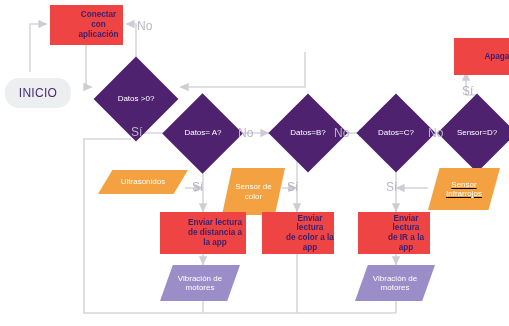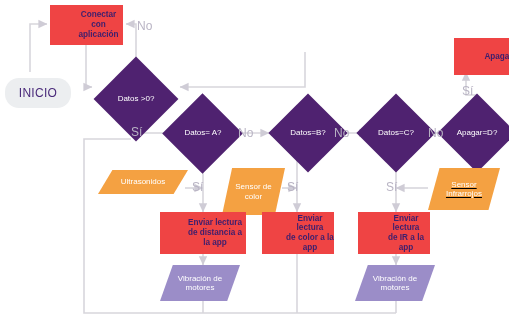--- a/index.html
+++ b/index.html
@@ -123,21 +123,21 @@
     <span class="txt">Datos=B?</span>
   </div>
 
   <div class="node dec" style="left:364px;top:104px;width:64px;height:58px;">
     <span class="shape" style="left:4px;top:1px;width:56px;height:56px;"></span>
     <span class="txt">Datos=C?</span>
   </div>
 
   <div class="node dec" style="left:446px;top:104px;width:62px;height:58px;">
     <span class="shape" style="left:3px;top:1px;width:56px;height:56px;"></span>
-    <span class="txt">Apagar=D?</span>
+    <span class="txt">Sensor=D?</span>
   </div>
 
   <div class="node para" style="left:98px;top:170px;width:90px;height:24px;">
     <span class="shape"></span>
     <span class="txt">Ultrasonidos</span>
   </div>
 
   <div class="node para" style="left:222px;top:168px;width:63px;height:47px;">
     <span class="shape"></span>
     <span class="txt">Sensor de

